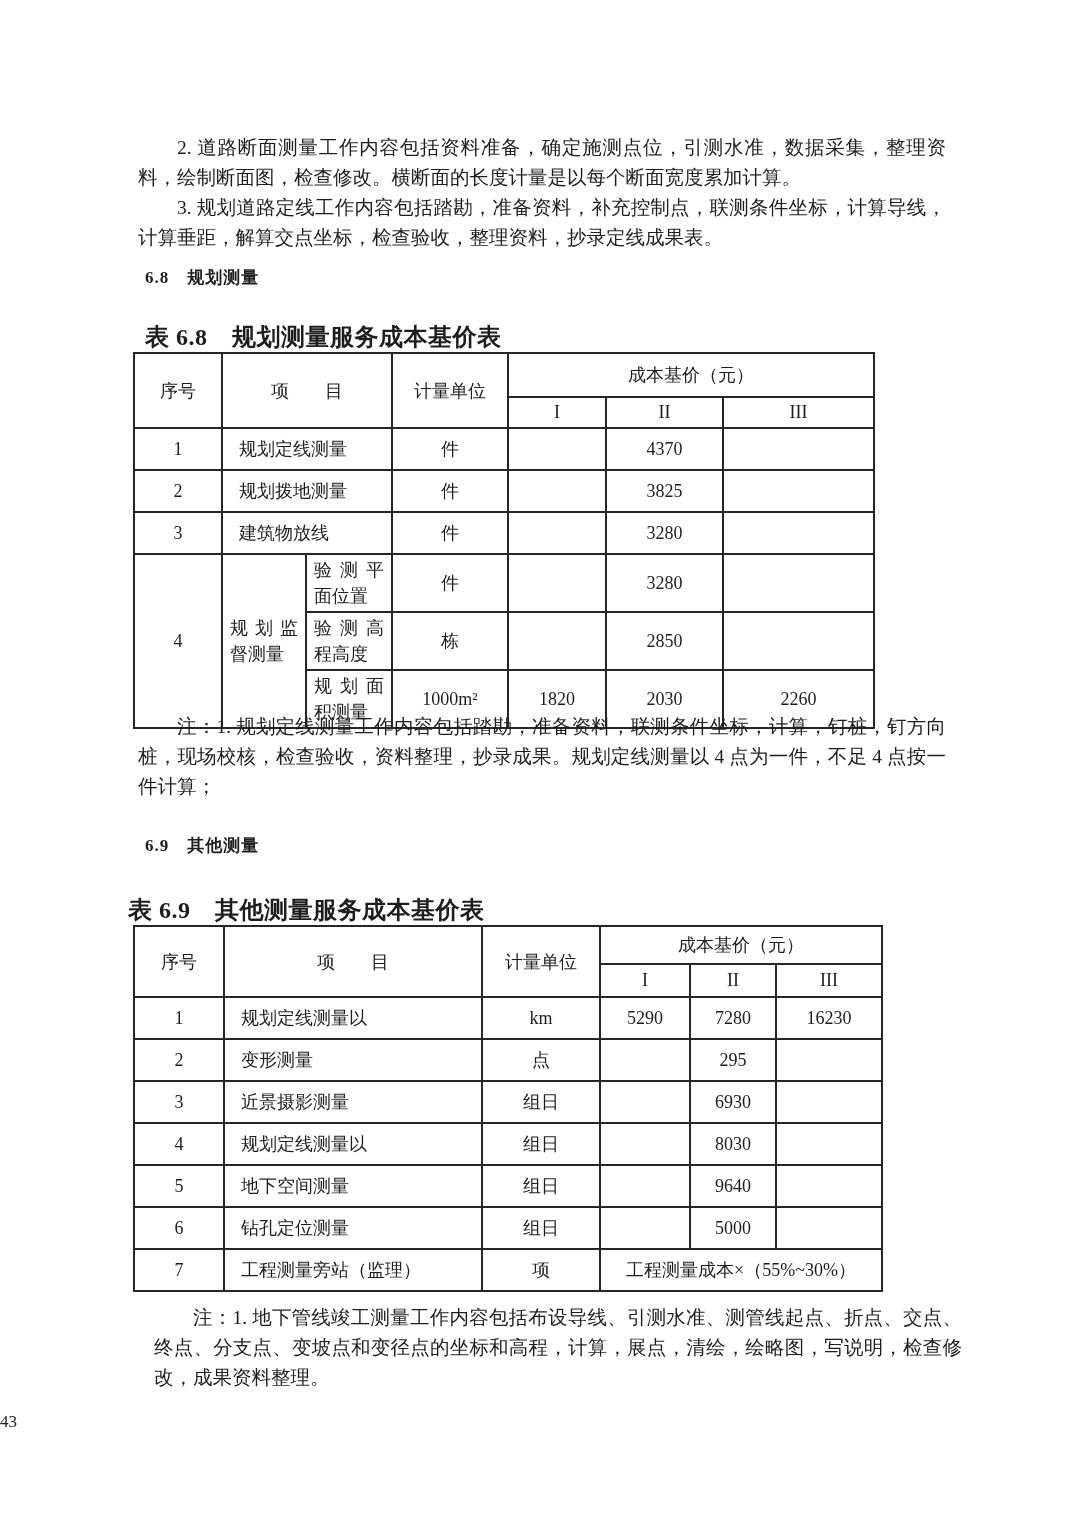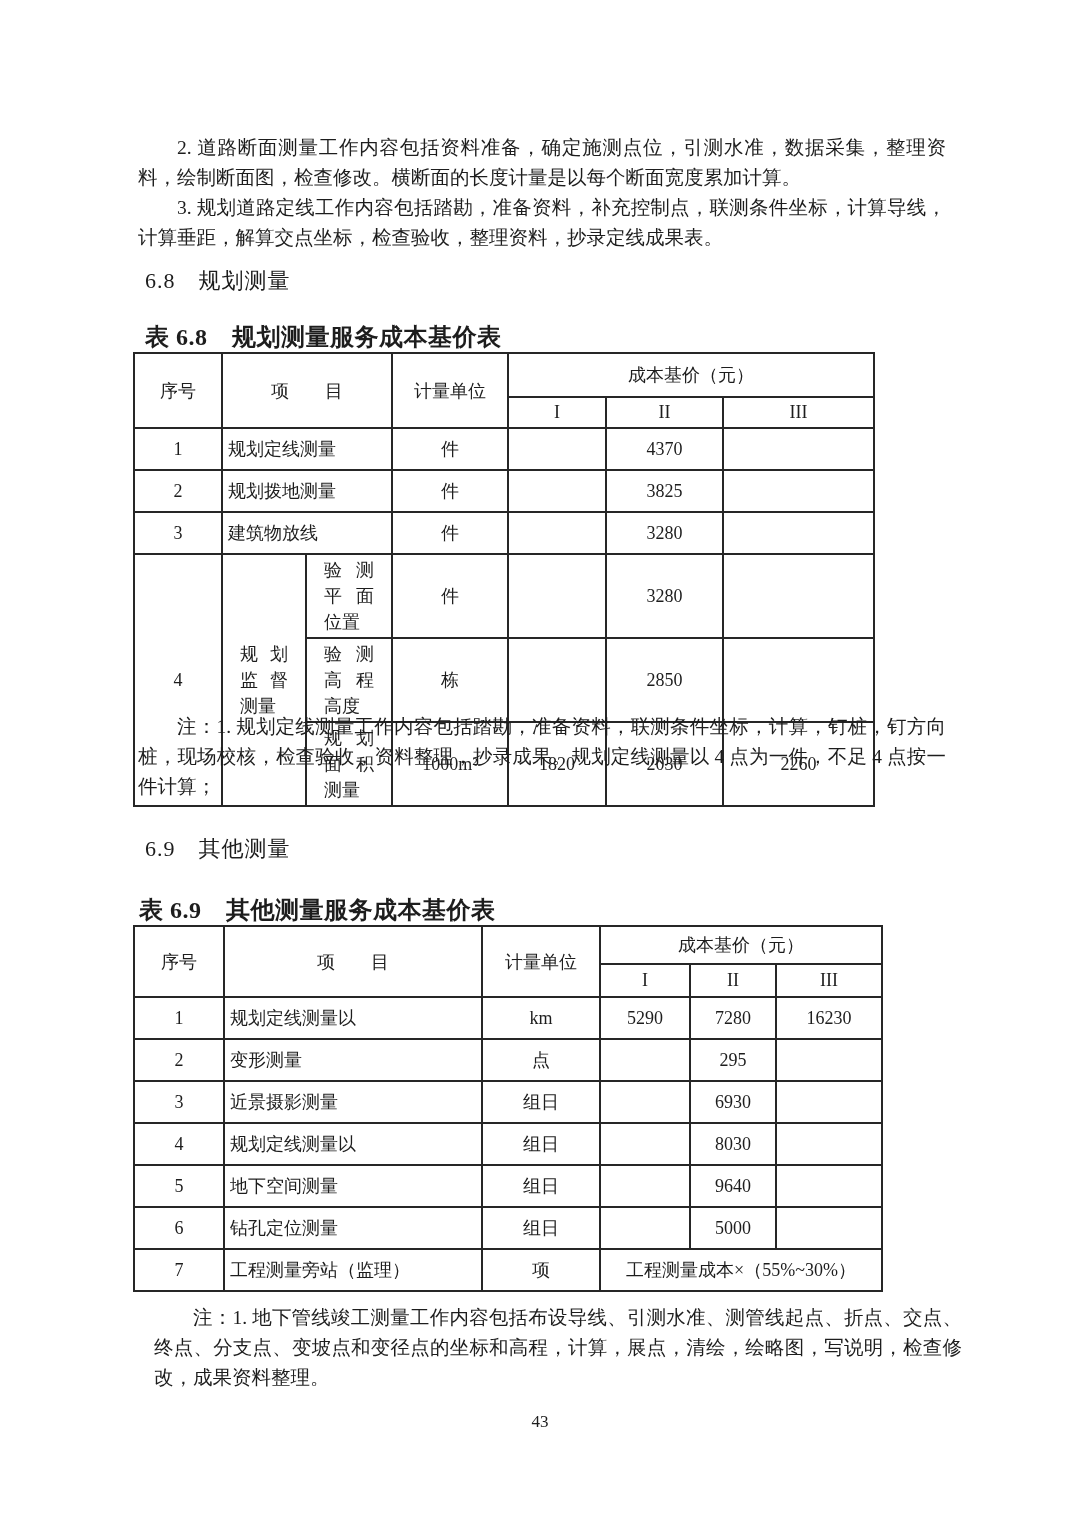--- a/index.html
+++ b/index.html
@@ -15,22 +15,22 @@
     position:absolute;
     width:808px;
     font-size:19.5px;
     line-height:30px;
     text-align:justify;
   }
   .bodytext p{margin:0;text-indent:2em;}
   .bodytext p.deep-indent{text-indent:2.6em;}
   .heading{
     position:absolute;
-    font-size:22px;
-    font-weight:normal;
+    font-size:17px;
+    font-weight:bold;
     letter-spacing:1px;
   }
   .caption{
     position:absolute;
     font-size:24px;
     font-weight:bold;
     letter-spacing:0.5px;
   }
   table.costs{
     position:absolute;
@@ -40,32 +40,31 @@
   }
   table.costs td{
     border:2px solid #262626;
     text-align:center;
     vertical-align:middle;
     padding:0;
     overflow:hidden;
   }
   table.costs td.item-left{
     text-align:left;
-    padding-left:5px;
+    padding-left:16px;
   }
   table.costs td.wrap3{
     text-align:justify;
-    padding:2px 17px;
+    padding:2px 7px;
     line-height:26px;
   }
   .pageno{
     position:absolute;
     top:1412px;left:0;
     width:100%;
-    text-align:center;
     font-size:17px;
   }
 </style>
 </head>
 <body>
 
 <div class="page">
 
   <div class="bodytext" style="left:138px;top:133px;">
     <p>2. 道路断面测量工作内容包括资料准备，确定施测点位，引测水准，数据采集，整理资料，绘制断面图，检查修改。横断面的长度计量是以每个断面宽度累加计算。</p>
@@ -145,21 +144,21 @@
         <td>2260</td>
       </tr>
     </tbody>
   </table>
 
   <div class="bodytext" style="left:138px;top:712px;">
     <p>注：1. 规划定线测量工作内容包括踏勘，准备资料，联测条件坐标，计算，钉桩，钉方向桩，现场校核，检查验收，资料整理，抄录成果。规划定线测量以 4 点为一件，不足 4 点按一件计算；</p>
   </div>
 
   <div class="heading" style="left:145px;top:834px;">6.9　其他测量</div>
-  <div class="caption" style="left:139px;top:894px;font-family:Liberation Serif, serif;">表 6.9　其他测量服务成本基价表</div>
+  <div class="caption" style="left:128px;top:894px;font-family:Liberation Serif, serif;">表 6.9　其他测量服务成本基价表</div>
 
   <table class="costs" style="left:133px;top:925px;width:748px;">
     <colgroup>
       <col style="width:90px">
         <col style="width:258px">
         <col style="width:118px">
       <col style="width:90px">
         <col style="width:86px">
         <col style="width:106px">
     </colgroup>

